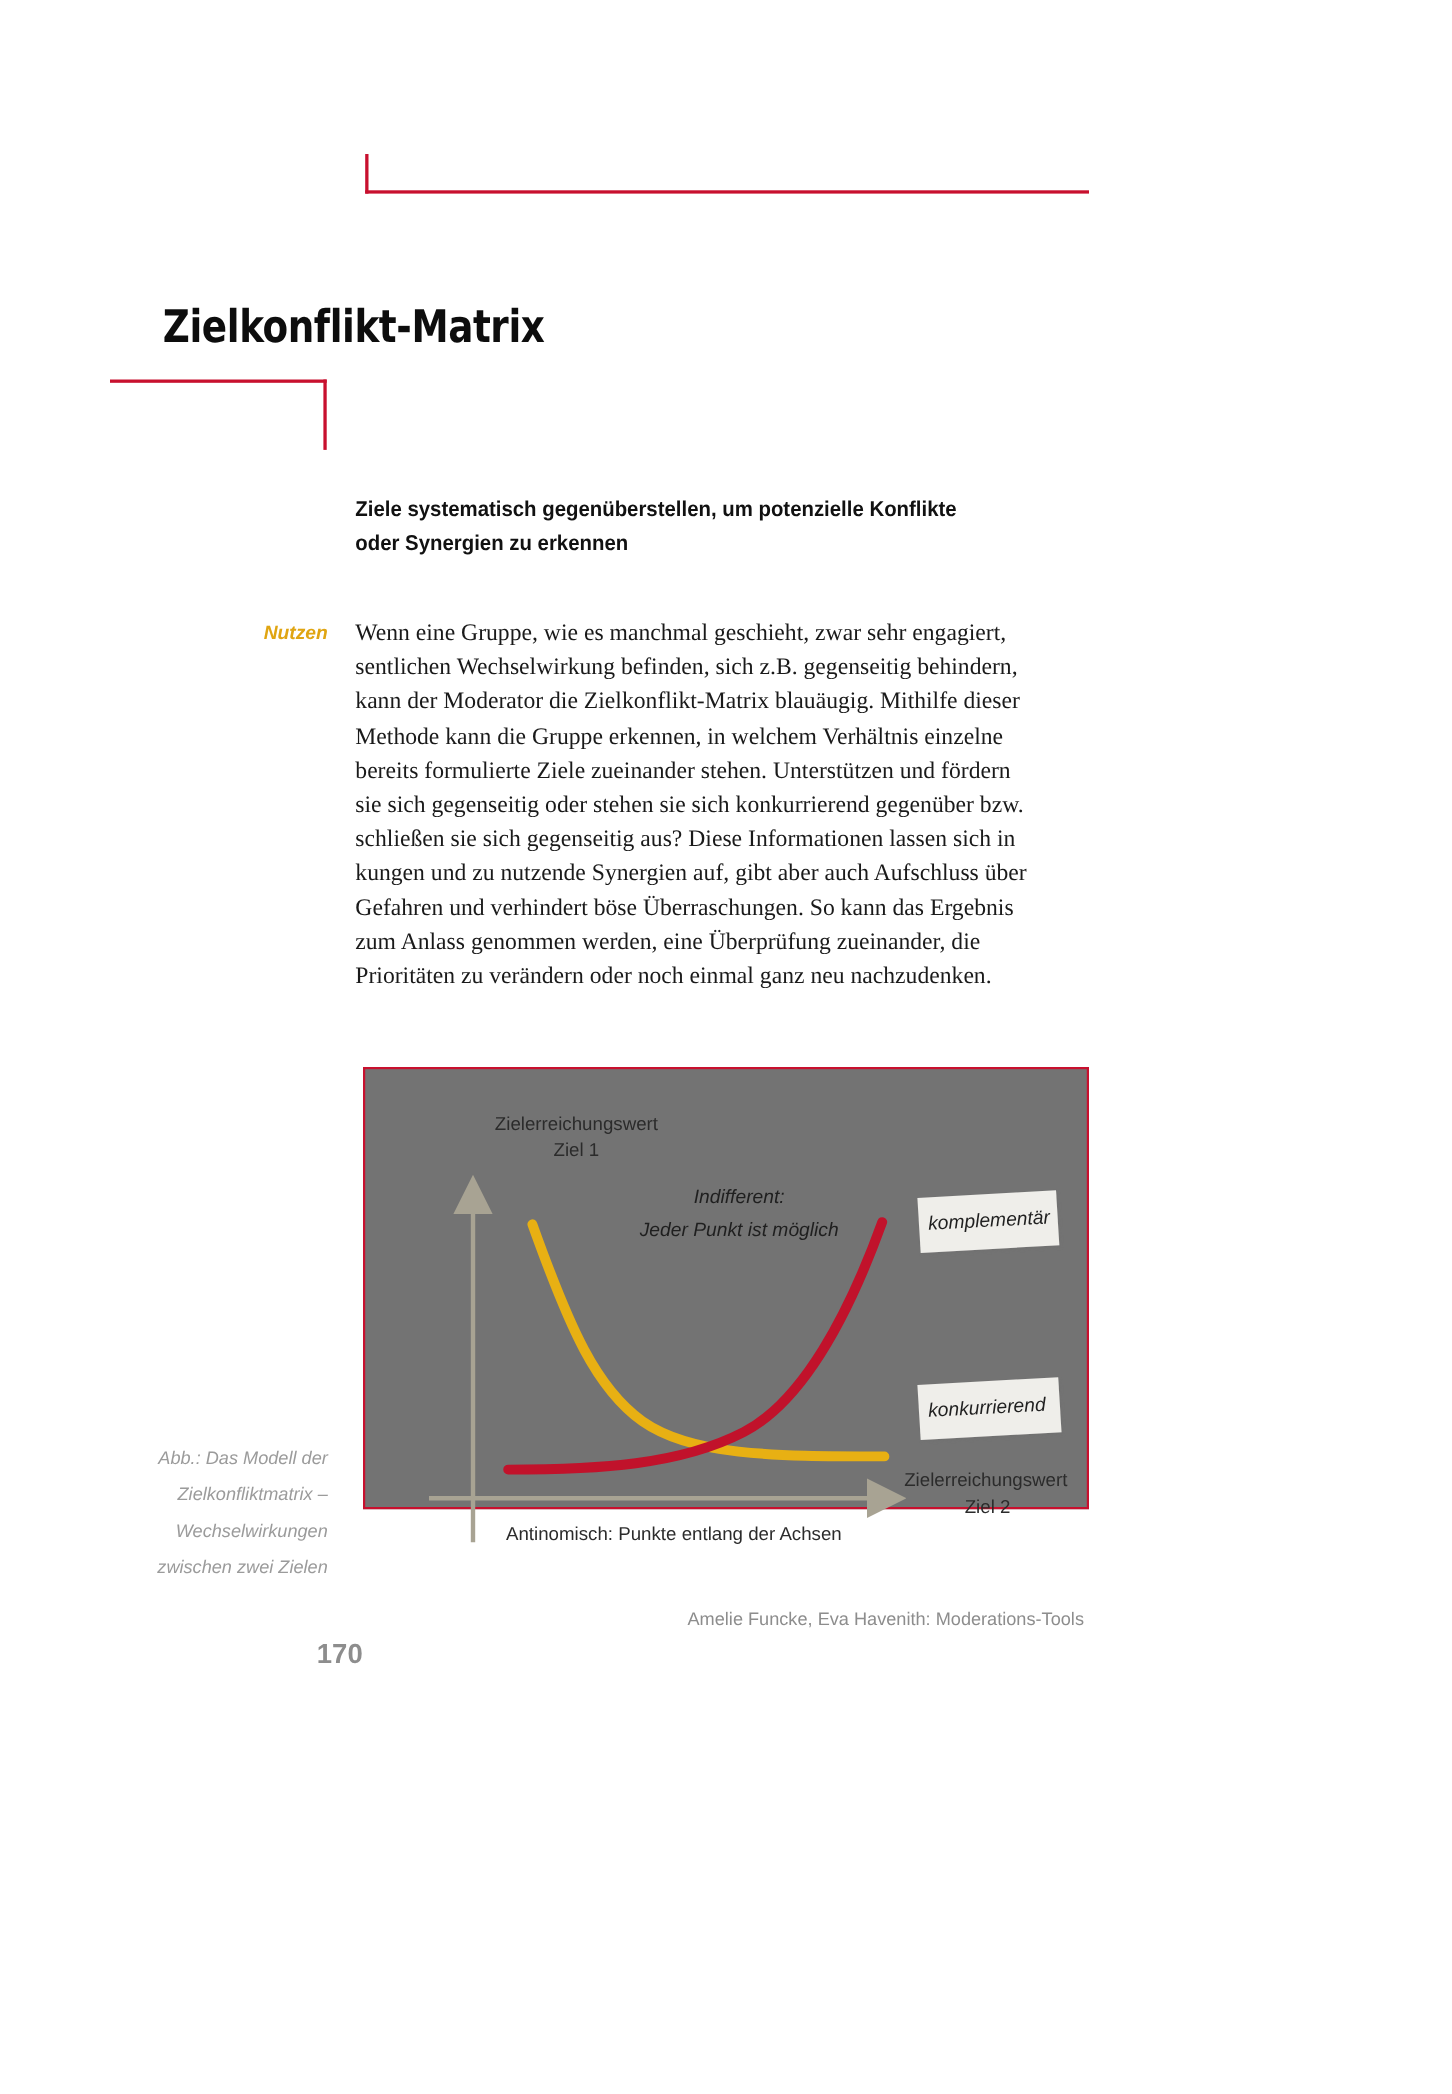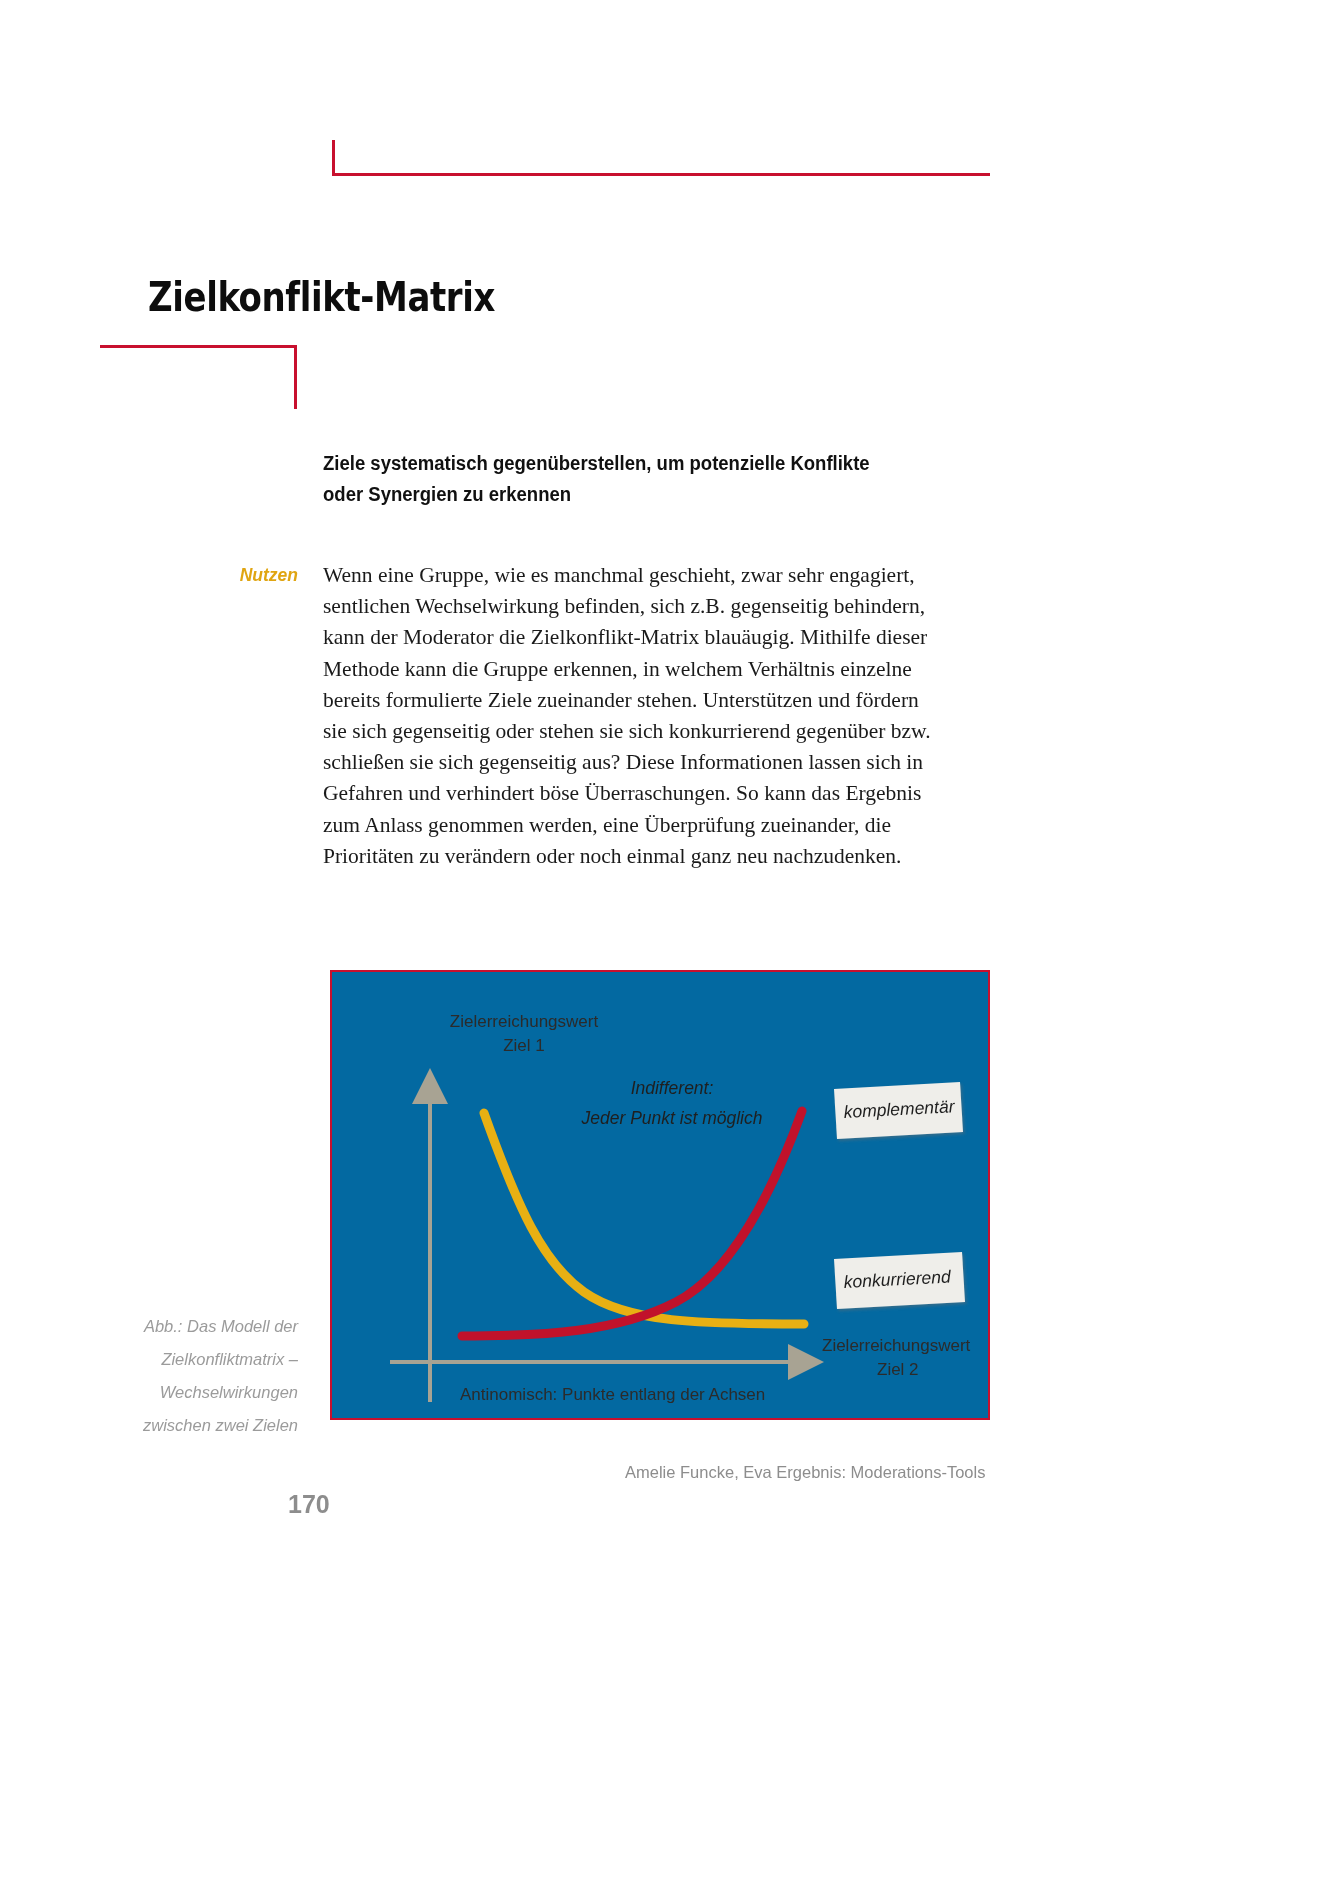--- a/index.html
+++ b/index.html
@@ -125,24 +125,24 @@
     color: #9b9b9b;
   }
   .fig-caption .ln { display: block; white-space: pre; font-style: italic; }
 
   
   .figure-box {
     position: absolute;
     left: 330px;
     top: 970px;
     width: 660px;
-    height: 450px;
+    height: 402px;
     border: 2px solid #c8102e;
     box-sizing: border-box;
-    background: #0369a1;
+    background: #737373;
   }
   .figure-svg { position: absolute; left: 0; top: 0; }
 
   
   .page-number {
     position: absolute;
     left: 288px;
     top: 1455px;
     font-family: "Liberation Sans", sans-serif;
     font-weight: 700;
@@ -180,20 +180,21 @@
   <div class="side-label">Nutzen</div>
 
   <div class="body-text">
     <span class="ln">Wenn eine Gruppe, wie es manchmal geschieht, zwar sehr engagiert,</span>
     <span class="ln">sentlichen Wechselwirkung befinden, sich z.B. gegenseitig behindern,</span>
     <span class="ln">kann der Moderator die Zielkonflikt-Matrix blauäugig. Mithilfe dieser</span>
     <span class="ln">Methode kann die Gruppe erkennen, in welchem Verhältnis einzelne</span>
     <span class="ln">bereits formulierte Ziele zueinander stehen. Unterstützen und fördern</span>
     <span class="ln">sie sich gegenseitig oder stehen sie sich konkurrierend gegenüber bzw.</span>
     <span class="ln">schließen sie sich gegenseitig aus? Diese Informationen lassen sich in</span>
+    <span class="ln">kungen und zu nutzende Synergien auf, gibt aber auch Aufschluss über</span>
     <span class="ln">Gefahren und verhindert böse Überraschungen. So kann das Ergebnis</span>
     <span class="ln">zum Anlass genommen werden, eine Überprüfung zueinander, die</span>
     <span class="ln">Prioritäten zu verändern oder noch einmal ganz neu nachzudenken.</span>
   </div>
 
   <div class="fig-caption">
     <span class="ln">Abb.: Das Modell der</span>
     <span class="ln">Zielkonfliktmatrix –</span>
     <span class="ln">Wechselwirkungen</span>
     <span class="ln">zwischen zwei Zielen</span>
@@ -237,15 +238,15 @@
       </g>
 
       <g>
         <polygon points="502,287 630,280 633,330 505,337" fill="#efeeea" filter="url(#noteShadow)"></polygon>
         <text x="512" y="316" font-family="Liberation Sans, sans-serif" font-style="italic" font-size="17.5" fill="#1f1f1f" transform="rotate(-3 512 316)">konkurrierend</text>
       </g>
     </svg>
   </div>
 
   <div class="page-number">170</div>
-  <div class="footer-credit">Amelie Funcke, Eva Ergebnis: Moderations-Tools</div>
+  <div class="footer-credit">Amelie Funcke, Eva Havenith: Moderations-Tools</div>
 
 </div>
 
 </body></html>

